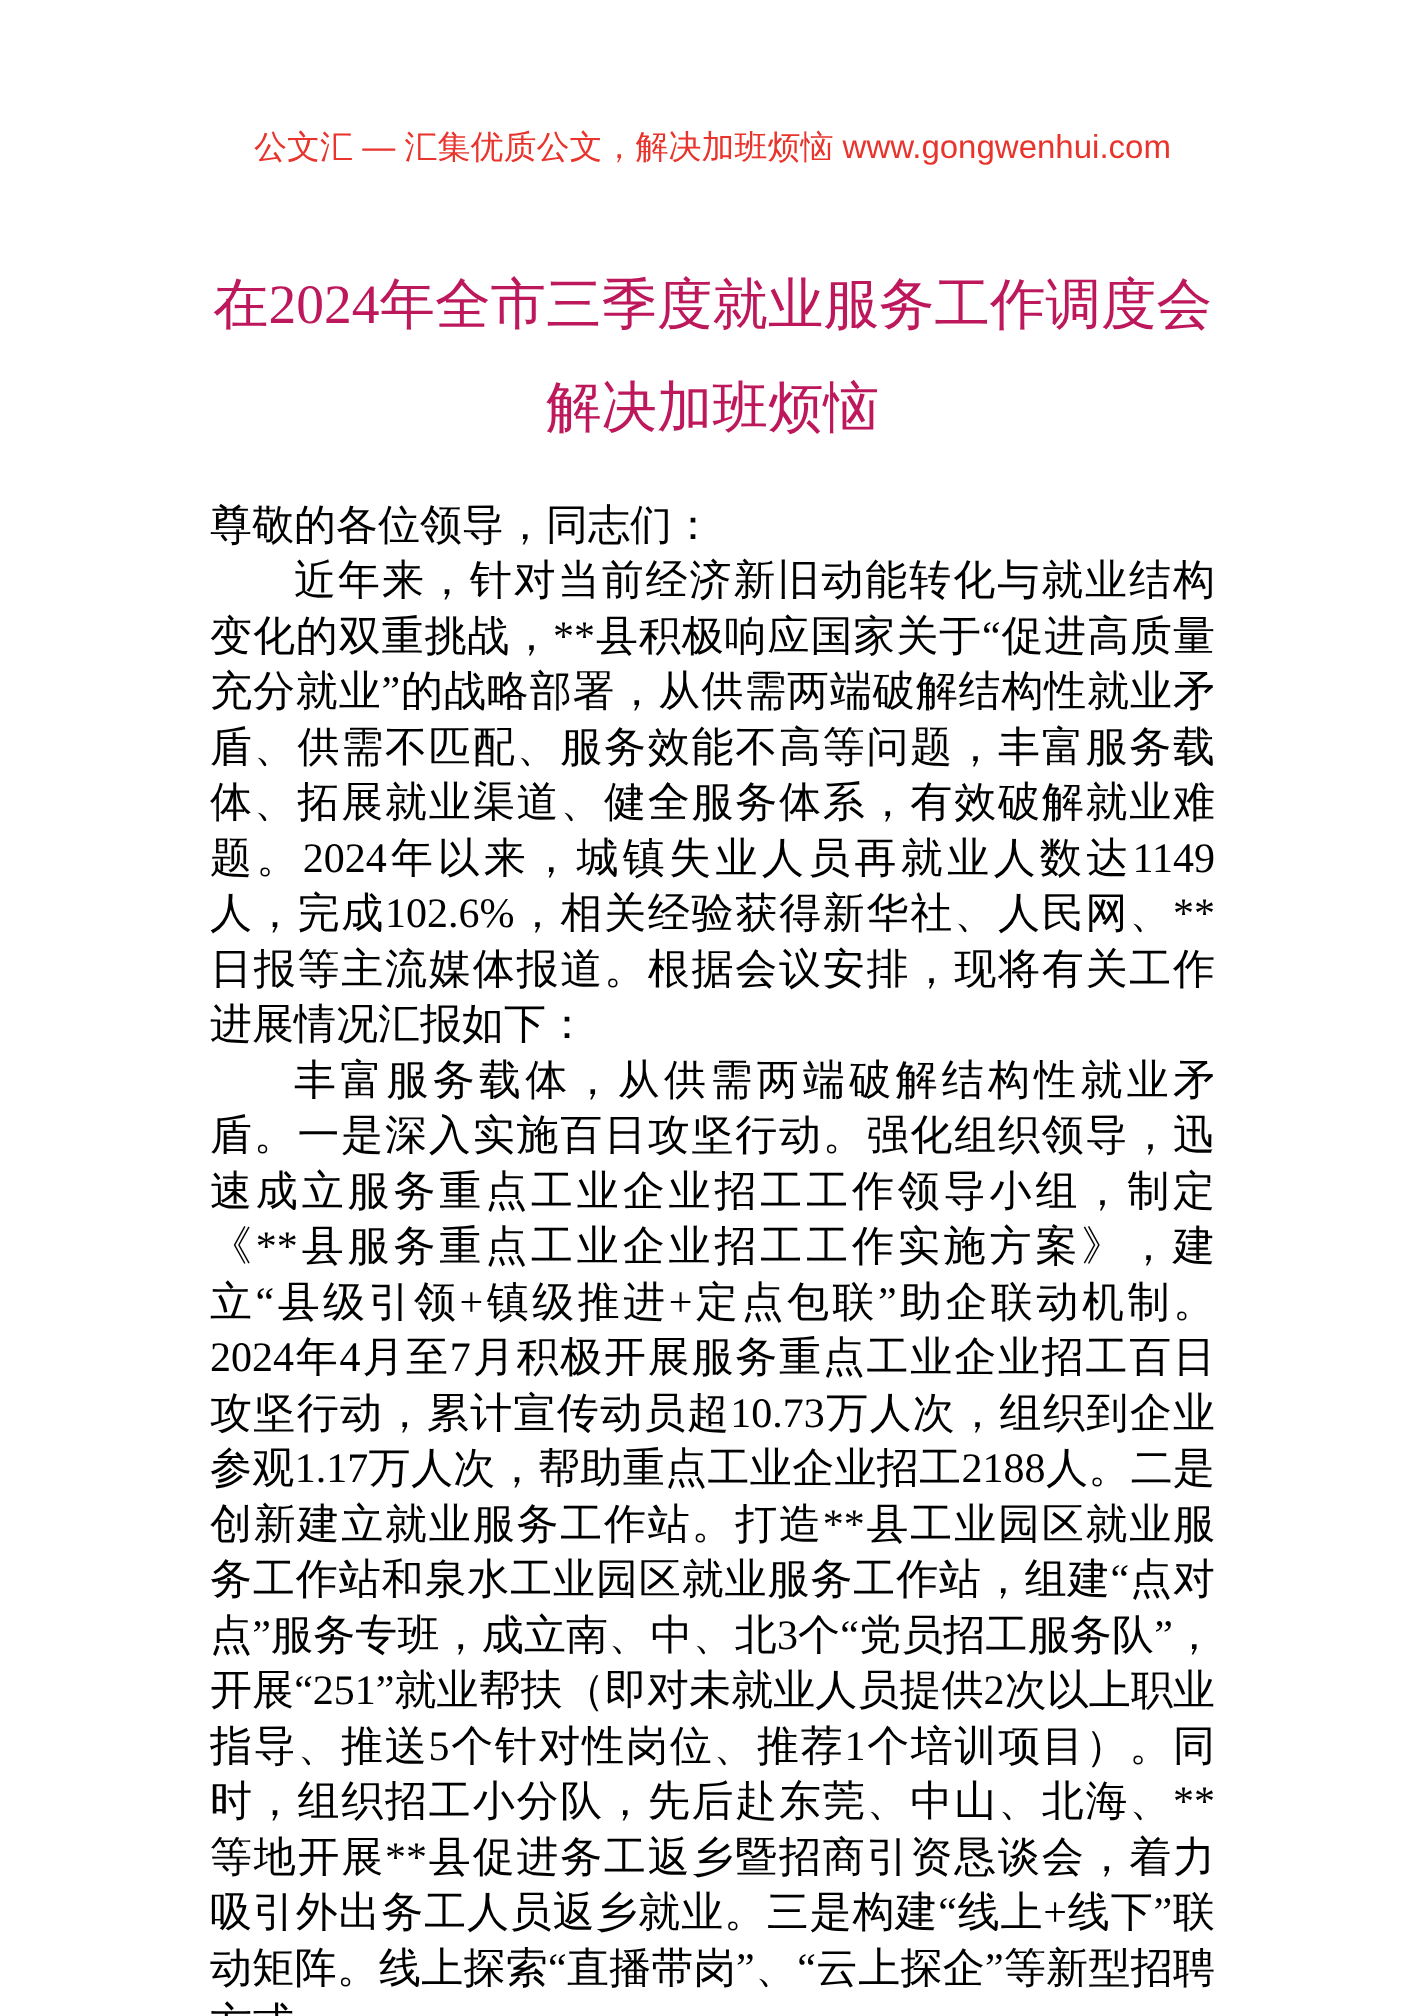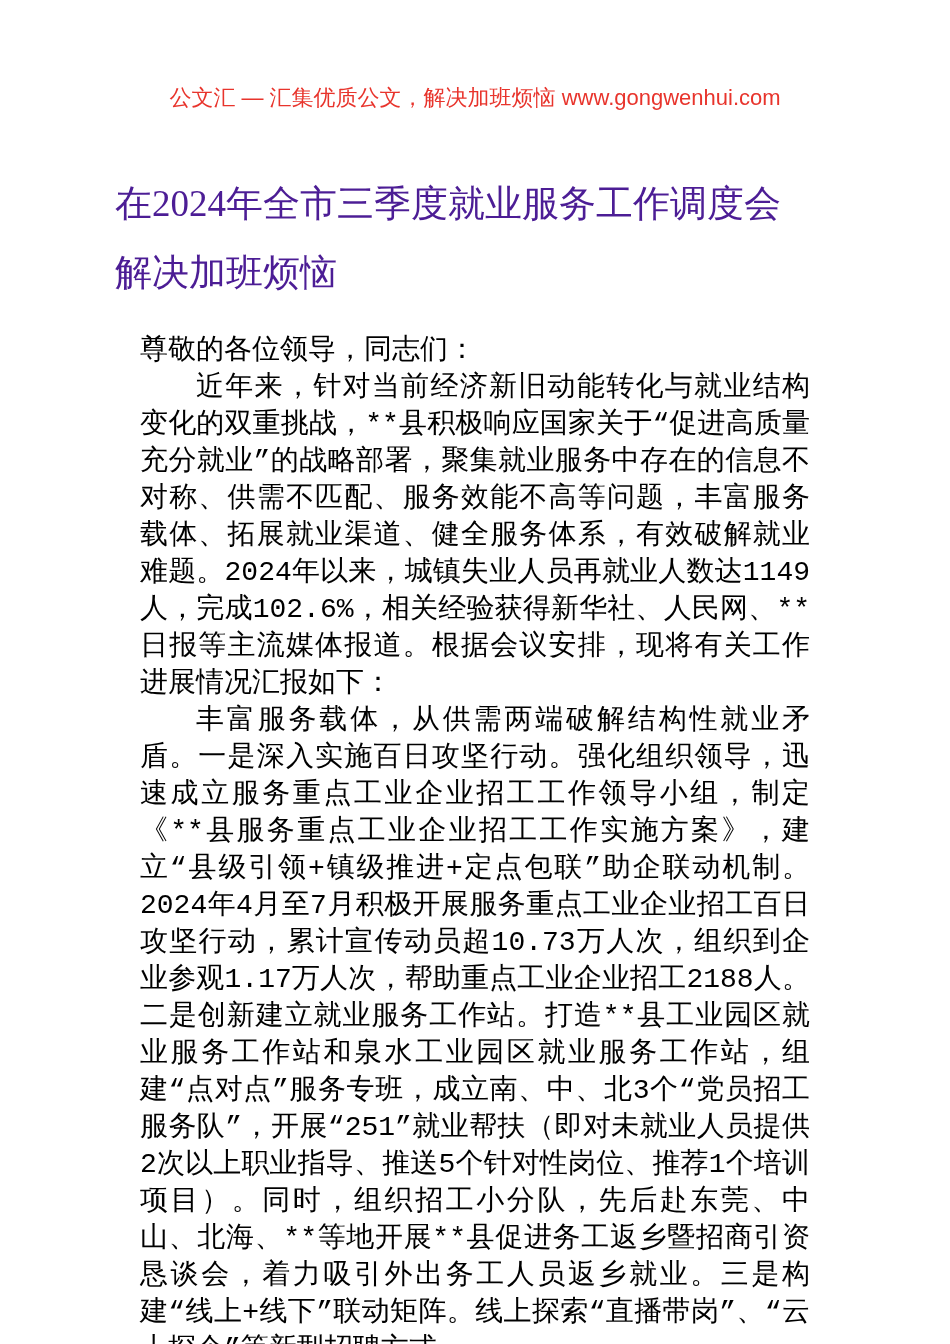--- a/index.html
+++ b/index.html
@@ -22,21 +22,22 @@
     padding-top: 85px;
     text-align: center;
     color: #e8342c;
     font-family: "Liberation Sans", sans-serif;
     font-size: 22px;
     line-height: 26px;
   }
   .doc-title {
     margin: 58px auto 0 auto;
     width: 720px;
-    color: #4c1d95;
+    text-align: center;
+    color: #be185d;
     font-family: "Liberation Serif", serif;
     font-weight: 400;
     font-size: 37px;
     line-height: 69px;
   }
   .t-line {
     display: block;
     white-space: nowrap;
   }
   .doc-body {
@@ -44,37 +45,36 @@
     margin: 25px auto 0 auto;
     color: #000000;
     font-family: "Liberation Serif", serif;
     font-size: 28px;
     line-height: 37px;
     text-align: justify;
   }
   .doc-body p {
     margin: 0;
     padding: 0;
-    font-family: Liberation Mono, monospace;
   }
   .para {
     text-indent: 2em;
   }
 </style>
 </head>
 <body>
 
 <div class="page">
 
   <div class="watermark">公文汇 — 汇集优质公文，解决加班烦恼 www.gongwenhui.com</div>
 
   <h1 class="doc-title">
     <span class="t-line">在2024年全市三季度就业服务工作调度会</span>
     <span class="t-line">解决加班烦恼</span>
   </h1>
 
   <div class="doc-body">
     <p class="salutation">尊敬的各位领导，同志们：</p>
-    <p class="para">近年来，针对当前经济新旧动能转化与就业结构变化的双重挑战，**县积极响应国家关于“促进高质量充分就业”的战略部署，聚集就业服务中存在的信息不对称、供需不匹配、服务效能不高等问题，丰富服务载体、拓展就业渠道、健全服务体系，有效破解就业难题。2024年以来，城镇失业人员再就业人数达1149人，完成102.6%，相关经验获得新华社、人民网、**日报等主流媒体报道。根据会议安排，现将有关工作进展情况汇报如下：</p>
+    <p class="para">近年来，针对当前经济新旧动能转化与就业结构变化的双重挑战，**县积极响应国家关于“促进高质量充分就业”的战略部署，从供需两端破解结构性就业矛盾、供需不匹配、服务效能不高等问题，丰富服务载体、拓展就业渠道、健全服务体系，有效破解就业难题。2024年以来，城镇失业人员再就业人数达1149人，完成102.6%，相关经验获得新华社、人民网、**日报等主流媒体报道。根据会议安排，现将有关工作进展情况汇报如下：</p>
     <p class="para">丰富服务载体，从供需两端破解结构性就业矛盾。一是深入实施百日攻坚行动。强化组织领导，迅速成立服务重点工业企业招工工作领导小组，制定《**县服务重点工业企业招工工作实施方案》，建立“县级引领+镇级推进+定点包联”助企联动机制。2024年4月至7月积极开展服务重点工业企业招工百日攻坚行动，累计宣传动员超10.73万人次，组织到企业参观1.17万人次，帮助重点工业企业招工2188人。二是创新建立就业服务工作站。打造**县工业园区就业服务工作站和泉水工业园区就业服务工作站，组建“点对点”服务专班，成立南、中、北3个“党员招工服务队”，开展“251”就业帮扶（即对未就业人员提供2次以上职业指导、推送5个针对性岗位、推荐1个培训项目）。同时，组织招工小分队，先后赴东莞、中山、北海、**等地开展**县促进务工返乡暨招商引资恳谈会，着力吸引外出务工人员返乡就业。三是构建“线上+线下”联动矩阵。线上探索“直播带岗”、“云上探企”等新型招聘方式，</p>
   </div>
 
 </div>
 
 </body></html>

